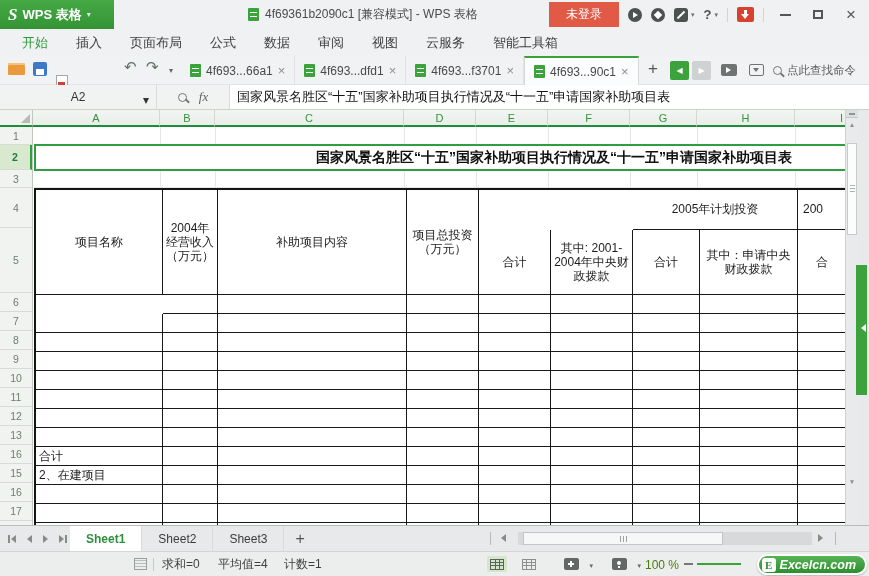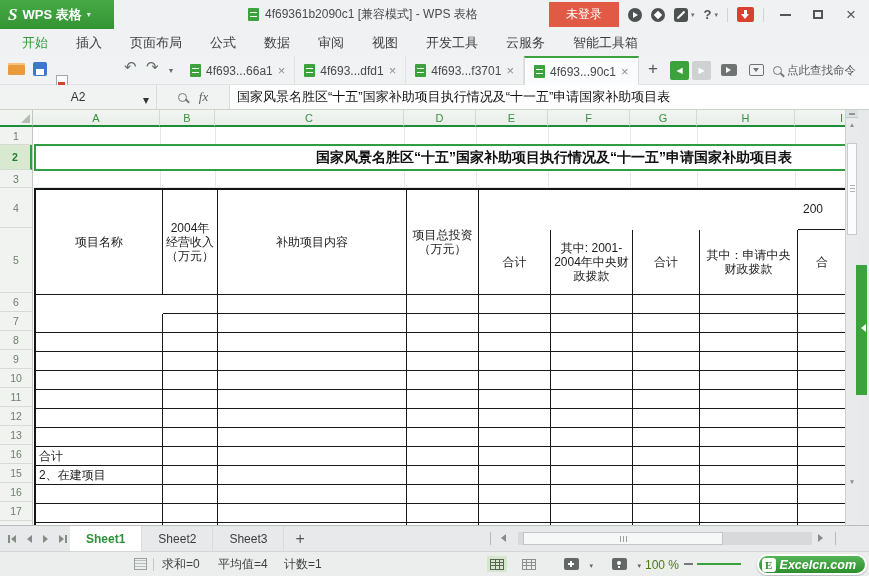--- a/index.html
+++ b/index.html
@@ -204,21 +204,20 @@
   </div>
 
   <div class="menubar" id="menubar">
       <div class="mitem active">开始</div>
       <div class="mitem">插入</div>
       <div class="mitem">页面布局</div>
       <div class="mitem">公式</div>
       <div class="mitem">数据</div>
       <div class="mitem">审阅</div>
       <div class="mitem">视图</div>
-      <div class="mitem">开发工具</div>
       <div class="mitem">云服务</div>
       <div class="mitem">智能工具箱</div>
     </div>
 
   <div class="toolbar">
     <div class="qi ic-open"></div>
     <div class="qi ic-save"></div>
     <div class="qi ic-pdf"></div>
     <div class="qi ic-print"></div>
     <div class="qi ic-preview"></div>
@@ -302,20 +301,21 @@
         <div class="rhead" style="height: 19px;">16</div>
         <div class="rhead" style="height: 19px;">17</div>
       </div>
     <div id="cells">
       <div class="titlecell">国家风景名胜区“十五”国家补助项目执行情况及“十一五”申请国家补助项目表</div>
       <div id="tbl" style="grid-template-columns: 127px 55px 189px 72px 72px 82px 67px 98px 120px; grid-template-rows: 40px 65px repeat(13, 19px);">
           <div class="tc th" style="grid-area: 1 / 1 / span 2 / span 1;">项目名称</div>
           <div class="tc th" style="grid-area: 1 / 2 / span 2 / span 1;">2004年经营收入（万元）</div>
           <div class="tc th" style="grid-area: 1 / 3 / span 2 / span 1;">补助项目内容</div>
           <div class="tc th" style="grid-area: 1 / 4 / span 2 / span 1;">项目总投资（万元）</div>
+          <div class="tc th" style="grid-area: 1 / 7 / span 1 / span 2;">2005年计划投资</div>
           <div class="tc th clip-a" style="grid-area: 1 / 9 / span 1 / span 1;">200</div>
           <div class="tc th" style="grid-area: 2 / 5 / span 1 / span 1;">合计</div>
           <div class="tc th" style="grid-area: 2 / 6 / span 1 / span 1;">其中: 2001-2004年中央财政拨款</div>
           <div class="tc th" style="grid-area: 2 / 7 / span 1 / span 1;">合计</div>
           <div class="tc th" style="grid-area: 2 / 8 / span 1 / span 1;">其中：申请中央财政拨款</div>
           <div class="tc th clip-b" style="grid-area: 2 / 9 / span 1 / span 1;">合</div>
           <div class="tc" style="grid-area: 3 / 2;"></div>
           <div class="tc" style="grid-area: 3 / 3;"></div>
           <div class="tc" style="grid-area: 3 / 4;"></div>
           <div class="tc" style="grid-area: 3 / 5;"></div>

